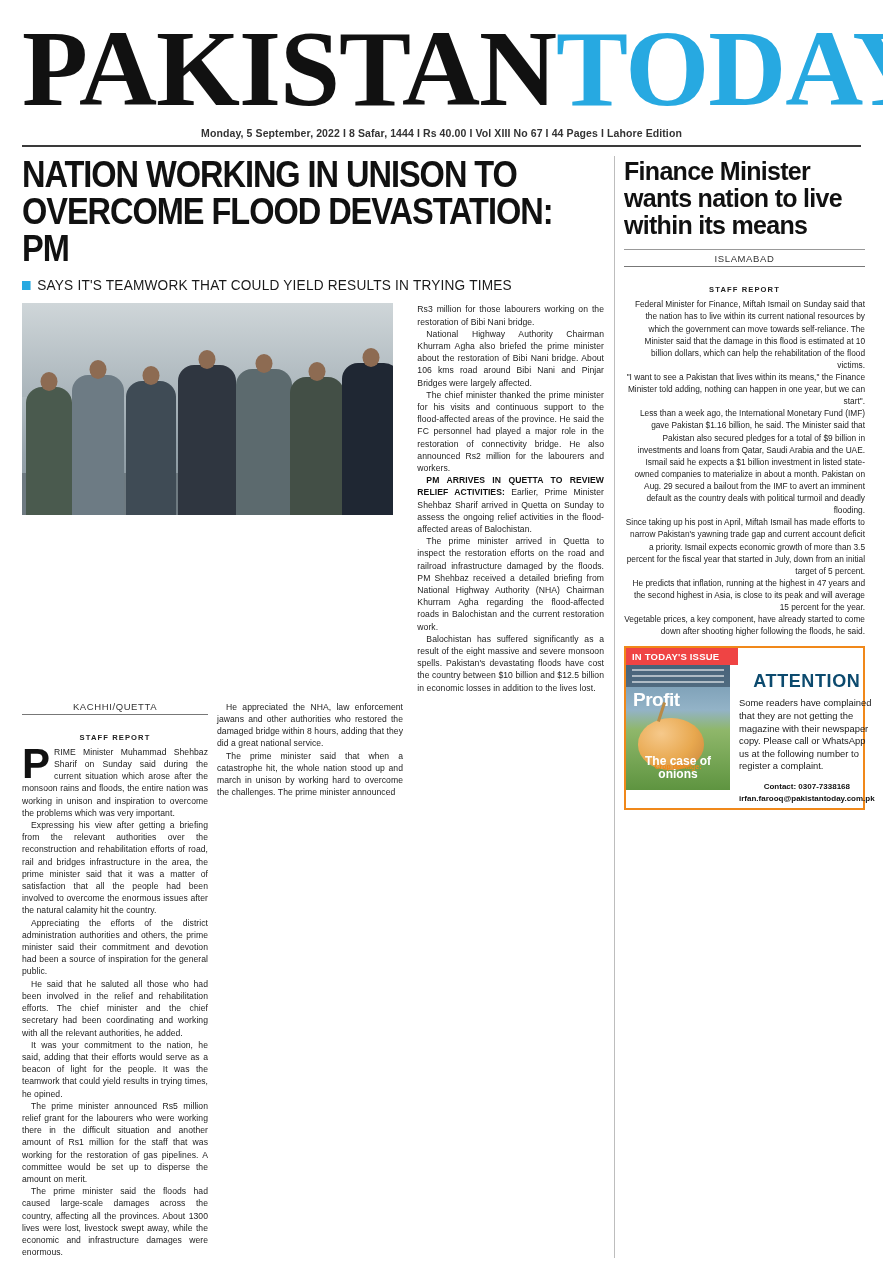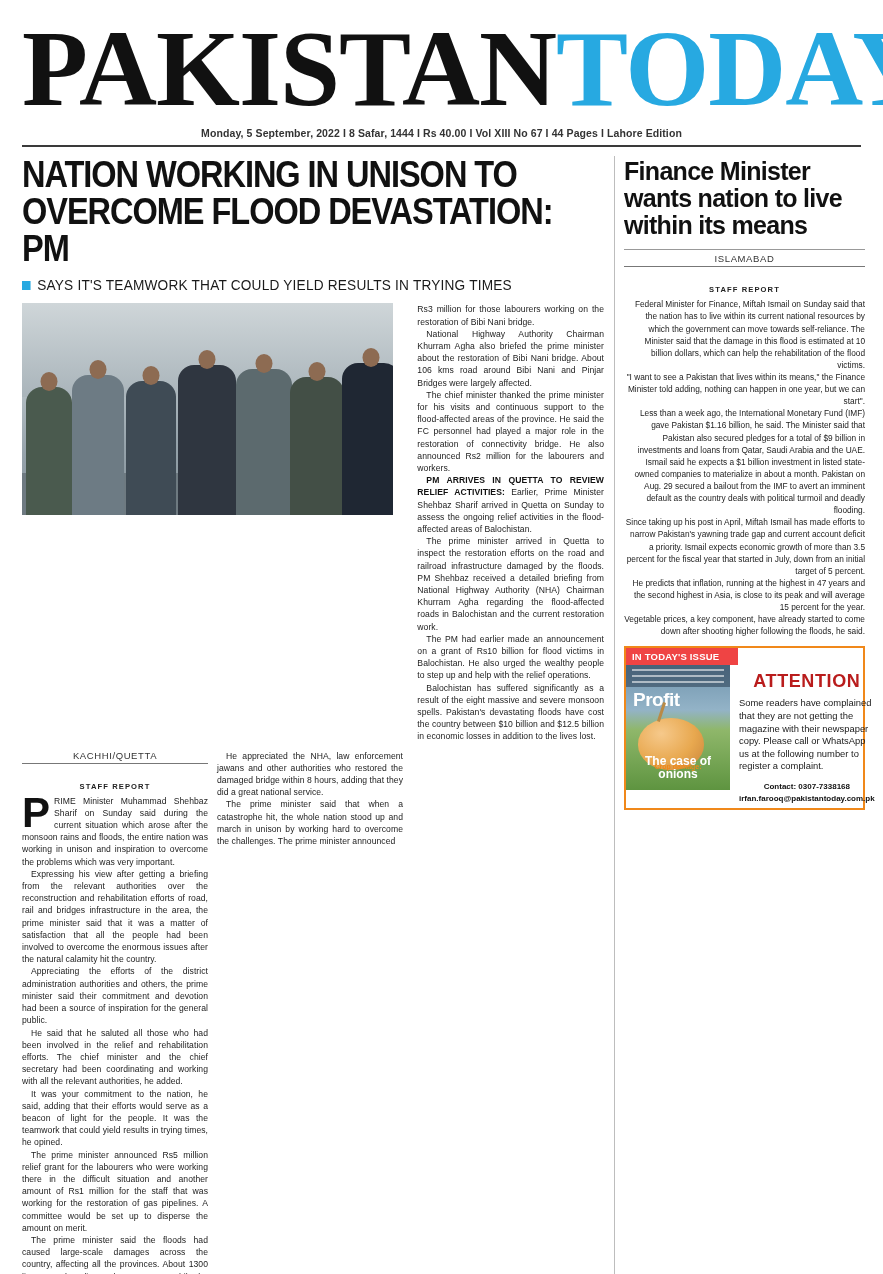--- a/index.html
+++ b/index.html
@@ -96,21 +96,21 @@
   .mag-sky2{position:absolute;inset:0;background:linear-gradient(180deg,#6f93ad 0%,#93b3c7 36%,#8fb76a 52%,#5e9440 100%);}
   .mag-top{position:absolute;top:0;left:0;right:0;height:22px;background:rgba(40,60,80,.55);}
   .mag-top i{display:block;height:2px;background:rgba(255,255,255,.55);margin:4px 6px;}
   .mag-logo{position:absolute;top:24px;left:7px;color:#fff;font-weight:700;font-size:19px;letter-spacing:-0.5px;}
   .onion{position:absolute;left:12px;bottom:20px;width:66px;height:52px;border-radius:50% 50% 48% 48%;
     background:radial-gradient(ellipse at 35% 30%,#f6c98b,#e8a84f 55%,#c6823a 100%);}
   .onion:after{content:"";position:absolute;top:-16px;left:22px;width:3px;height:20px;background:#b98a46;transform:rotate(18deg);}
   .mag-cap{position:absolute;bottom:20px;left:0;right:0;text-align:center;color:#f0881a;font-size:7px;font-weight:700;}
   .mag-cap2{position:absolute;bottom:10px;left:0;right:0;text-align:center;color:#fff;font-size:12px;font-weight:700;line-height:1.05;}
   .att{flex:1;padding:6px 7px 5px 9px;box-sizing:border-box;}
-  .att-title{font-size:18px;font-weight:700;color:#b91c1c;letter-spacing:0.6px;text-align:center;margin-bottom:5px;}
+  .att-title{font-size:18px;font-weight:700;color:#0c4a6e;letter-spacing:0.6px;text-align:center;margin-bottom:5px;}
   .att-text{font-size:9.4px;line-height:1.34;color:#1a1a1a;}
   .att-contact{font-size:8px;font-weight:700;text-align:center;margin-top:9px;color:#111;}
   .att-mail{font-size:8px;font-weight:700;text-align:center;margin-top:3px;color:#111;}
 </style>
 </head>
 <body>
 
 <div class="page">
 
   <div class="masthead">
@@ -156,21 +156,20 @@
             </div>
         </div>
 
         <div class="col3">
           <div class="body-col">
             <p class="first">Rs3 million for those labourers working on the restoration of Bibi Nani bridge.</p>
             <p>National Highway Authority Chairman Khurram Agha also briefed the prime minister about the restoration of Bibi Nani bridge. About 106 kms road around Bibi Nani and Pinjar Bridges were largely affected.</p>
             <p>The chief minister thanked the prime minister for his visits and continuous support to the flood-affected areas of the province. He said the FC personnel had played a major role in the restoration of connectivity bridge. He also announced Rs2 million for the labourers and workers.</p>
             <p><span class="kicker">PM ARRIVES IN QUETTA TO REVIEW RELIEF ACTIVITIES:</span><span> Earlier, Prime Minister Shehbaz Sharif arrived in Quetta on Sunday to assess the ongoing relief activities in the flood-affected areas of Balochistan.</span></p>
             <p>The prime minister arrived in Quetta to inspect the restoration efforts on the road and railroad infrastructure damaged by the floods. PM Shehbaz received a detailed briefing from National Highway Authority (NHA) Chairman Khurram Agha regarding the flood-affected roads in Balochistan and the current restoration work.</p>
-            <p>The PM had earlier made an announcement on a grant of Rs10 billion for flood victims in Balochistan. He also urged the wealthy people to step up and help with the relief operations.</p>
             <p>Balochistan has suffered significantly as a result of the eight massive and severe monsoon spells. Pakistan's devastating floods have cost the country between $10 billion and $12.5 billion in economic losses in addition to the lives lost.</p>
           </div>
         </div>
       </div>
 
       <div class="cols-2">
         <div>
           <div class="col-head">
             <div class="col-city">KACHHI/QUETTA</div>
           </div>

